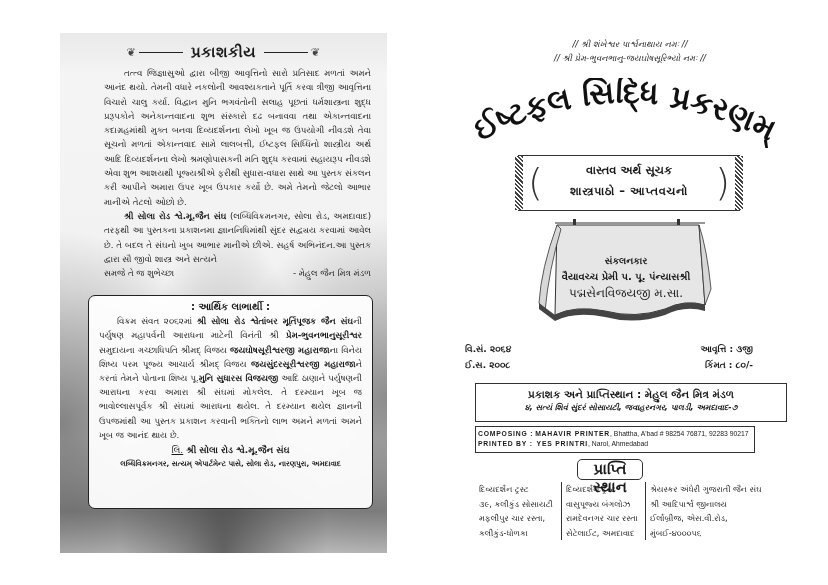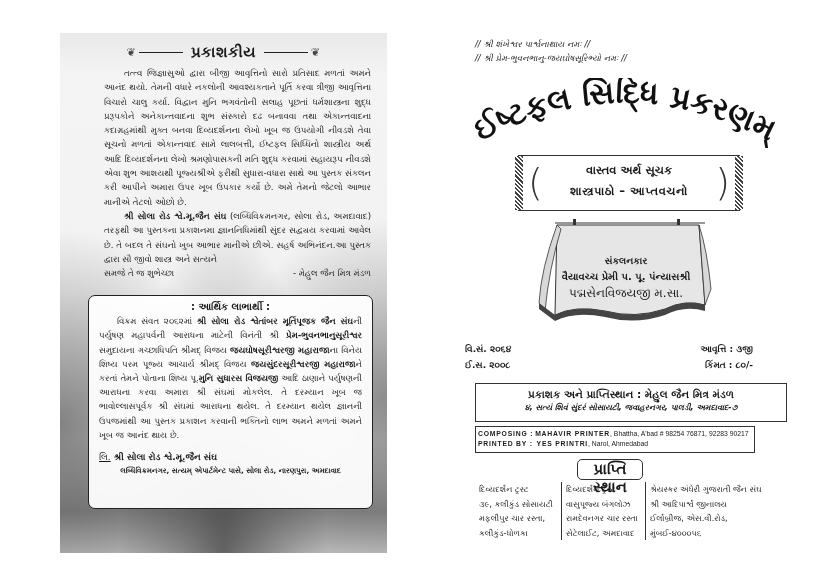--- a/index.html
+++ b/index.html
@@ -31,27 +31,27 @@
   .pk-sign { display: flex; justify-content: space-between; }
 
   .labh-box {
     position: absolute; left: 28px; top: 262px; width: 285px; height: 214px;
     border: 1.5px solid #222; border-radius: 7px; background: rgba(255,255,255,0.94);
     padding: 4px 10px; font-size: 8.6px; line-height: 14.2px; text-align: justify;
   }
   .labh-title { text-align: center; font-weight: bold; font-size: 10px; }
   .labh-sub { text-align: center; font-size: 7.5px; color: #333; }
   .labh-box .indent { text-indent: 18px; }
-  .labh-sign { font-weight: bold; font-size: 9px; margin-top: 8px; }
+  .labh-sign { text-align: center; font-weight: bold; font-size: 9px; margin-top: 1px; }
   .labh-sign u { font-weight: normal; }
   .labh-addr { text-align: center; font-size: 7.3px; font-weight: bold; }
 
   
   .right-page { position: absolute; left: 455px; top: 33px; width: 330px; height: 520px; }
-  .mangal { text-align: left; font-size: 8.5px; font-style: italic; line-height: 14px; margin-left: 20px; }
+  .mangal { text-align: center; font-size: 8.5px; font-style: italic; line-height: 14px; margin-left: 20px; }
   .main-title {
     position: absolute; left: 20px; top: 45px; width: 300px; height: 70px;
   }
   .main-title svg { width: 100%; height: 100%; }
   .scroll {
     position: absolute; left: 63px; top: 122px; width: 222px; height: 56px;
     border-top: 1.5px solid #333; border-bottom: 1.5px solid #333;
     background: #fff;
   }
   .scroll::before, .scroll::after {

